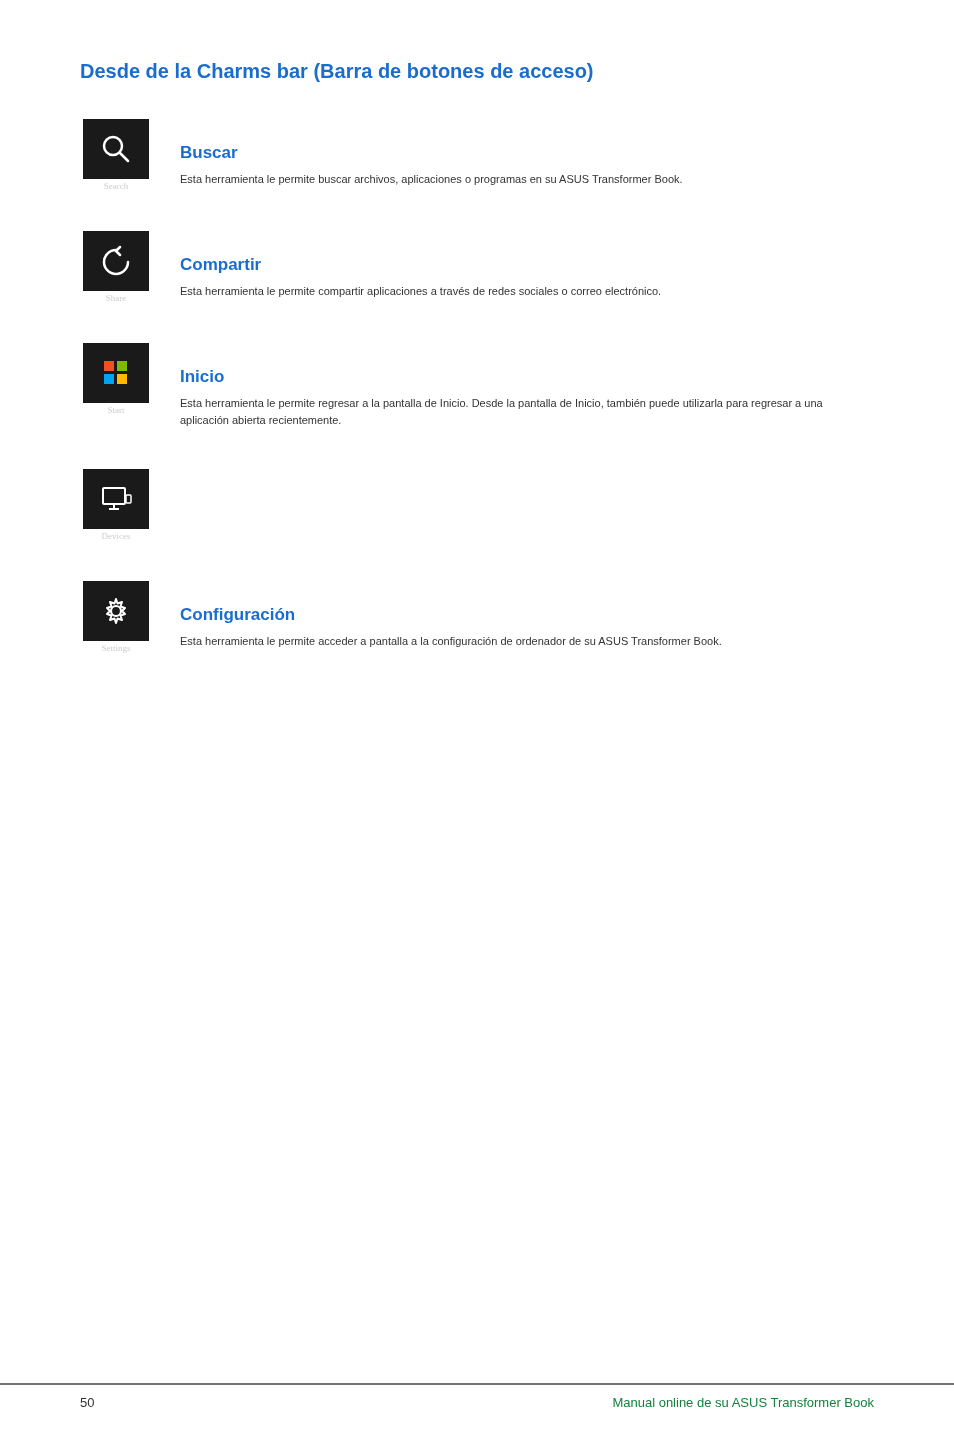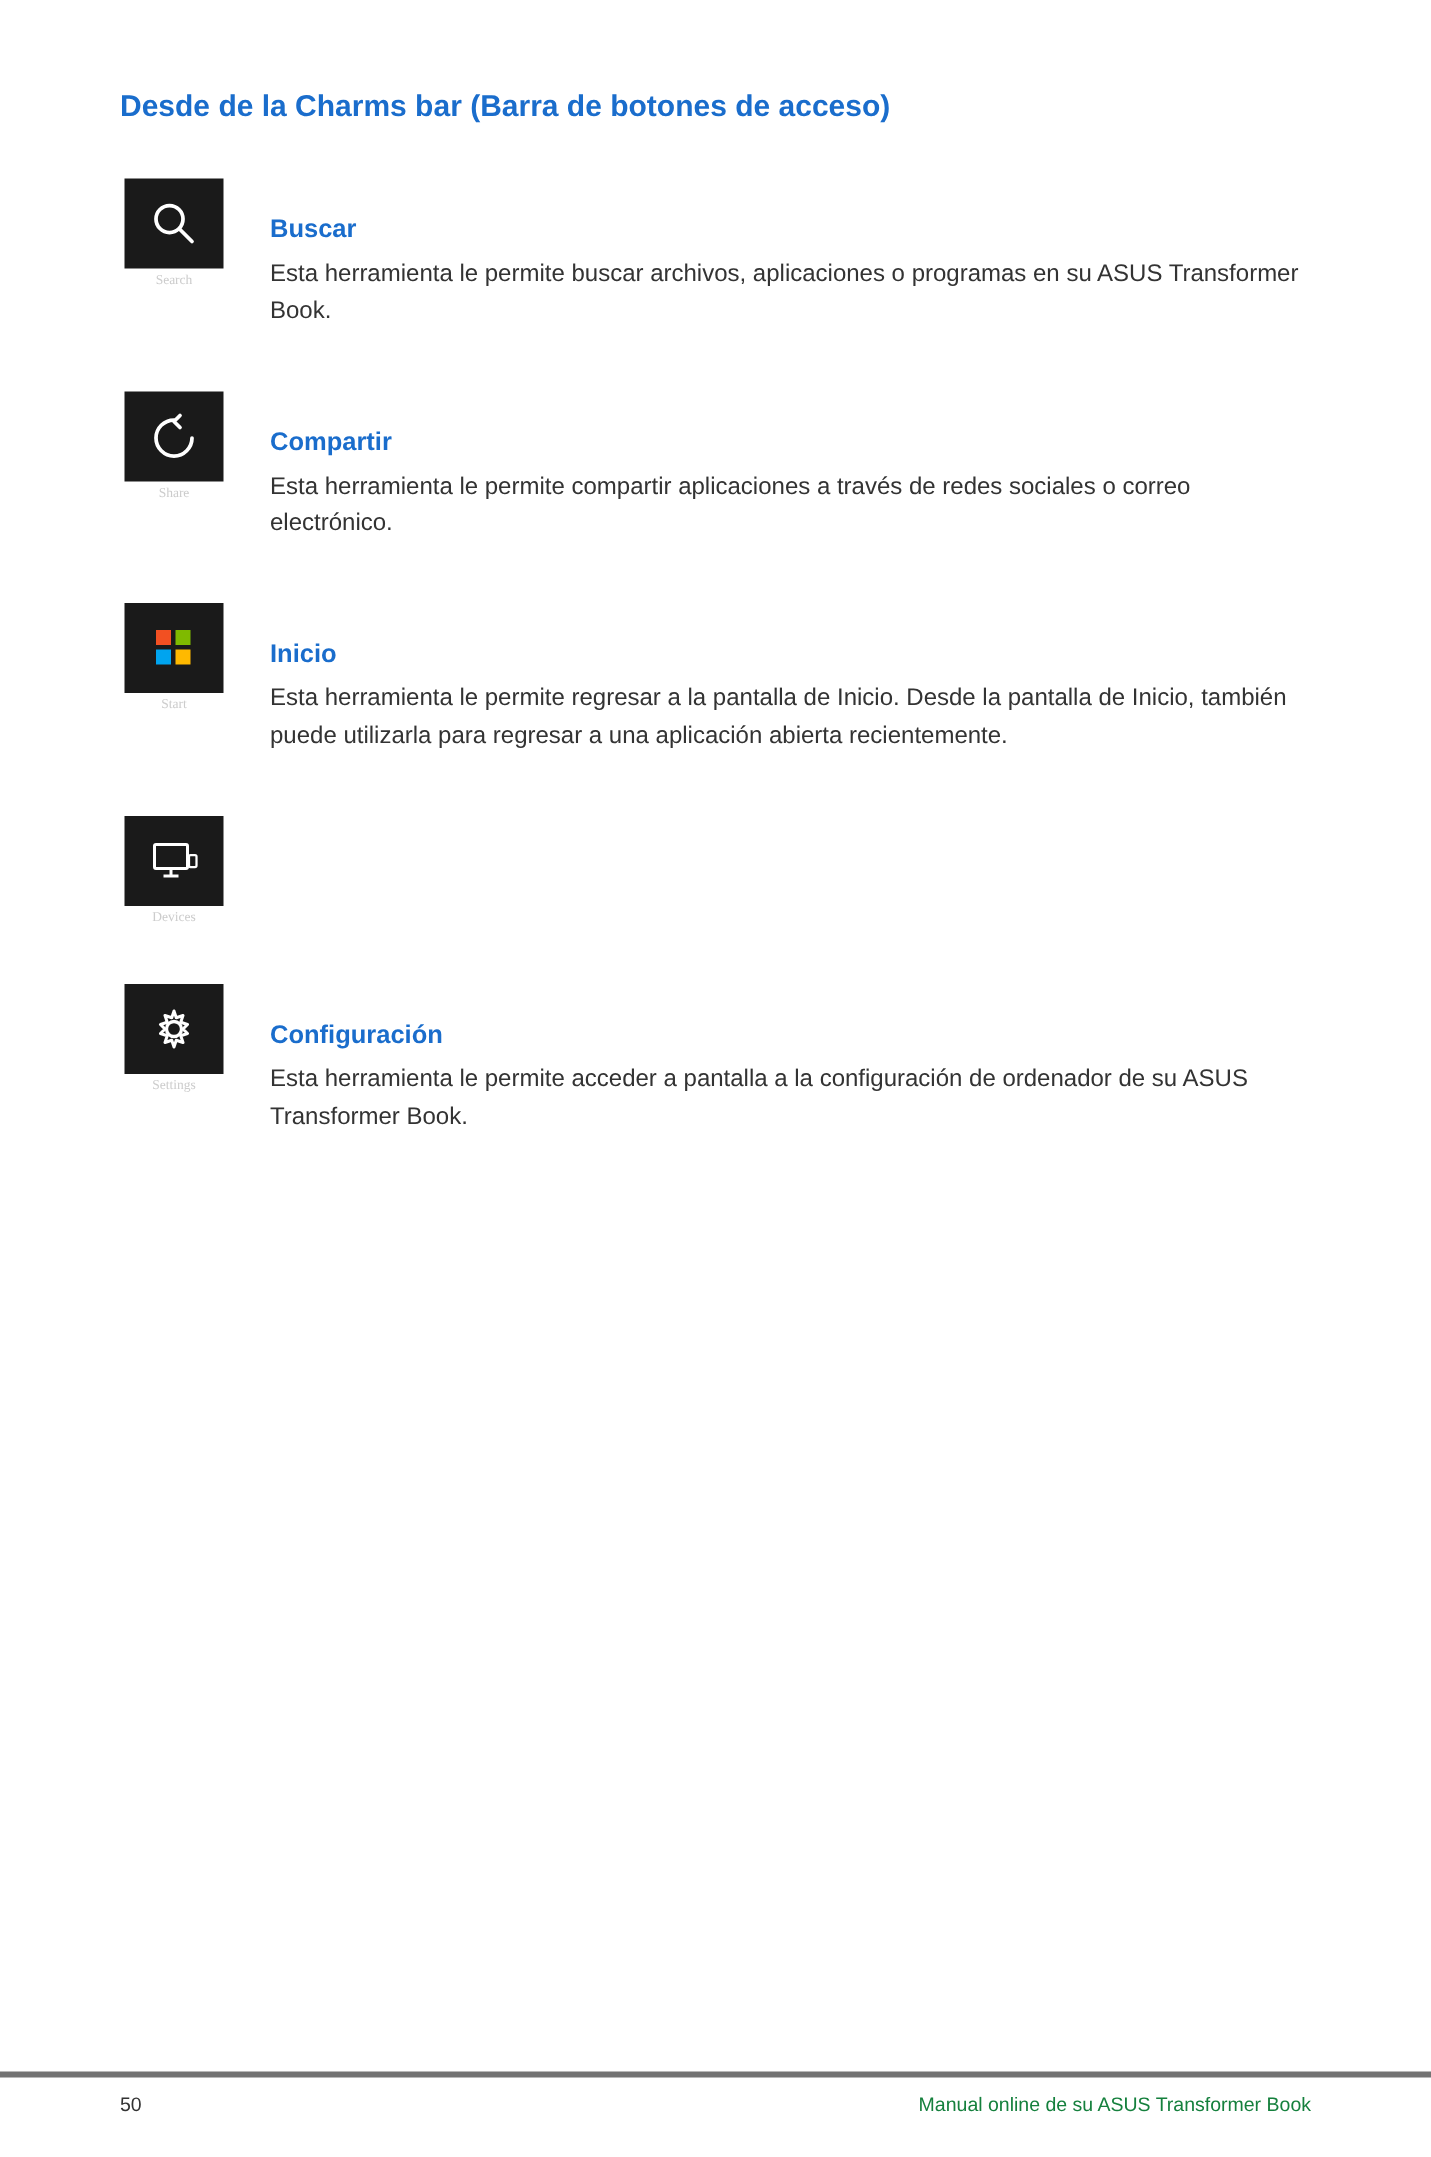--- a/index.html
+++ b/index.html
@@ -72,21 +72,21 @@
     .charm-name {
       color: #1a6dcc;
       font-size: 17px;
       font-weight: 700;
       margin-bottom: 8px;
       margin-top: 24px;
     }
 
     .charm-description {
       color: #333333;
-      font-size: 16px;
+      font-size: 11px;
       line-height: 1.55;
     }
 
     
     .icon-search {
       background: #1a1a1a;
     }
     .icon-search svg {
       width: 36px;
       height: 36px;
@@ -126,21 +126,21 @@
     .icon-settings svg {
       width: 36px;
       height: 36px;
     }
 
     .footer {
       position: absolute;
       bottom: 28px;
       left: 0;
       right: 0;
-      border-top: 4px solid #737373;
+      border-top: 2px solid #737373;
       display: flex;
       justify-content: space-between;
       align-items: center;
       padding: 10px 80px 0 80px;
     }
 
     .footer-page {
       font-size: 13px;
       color: #333;
     }

